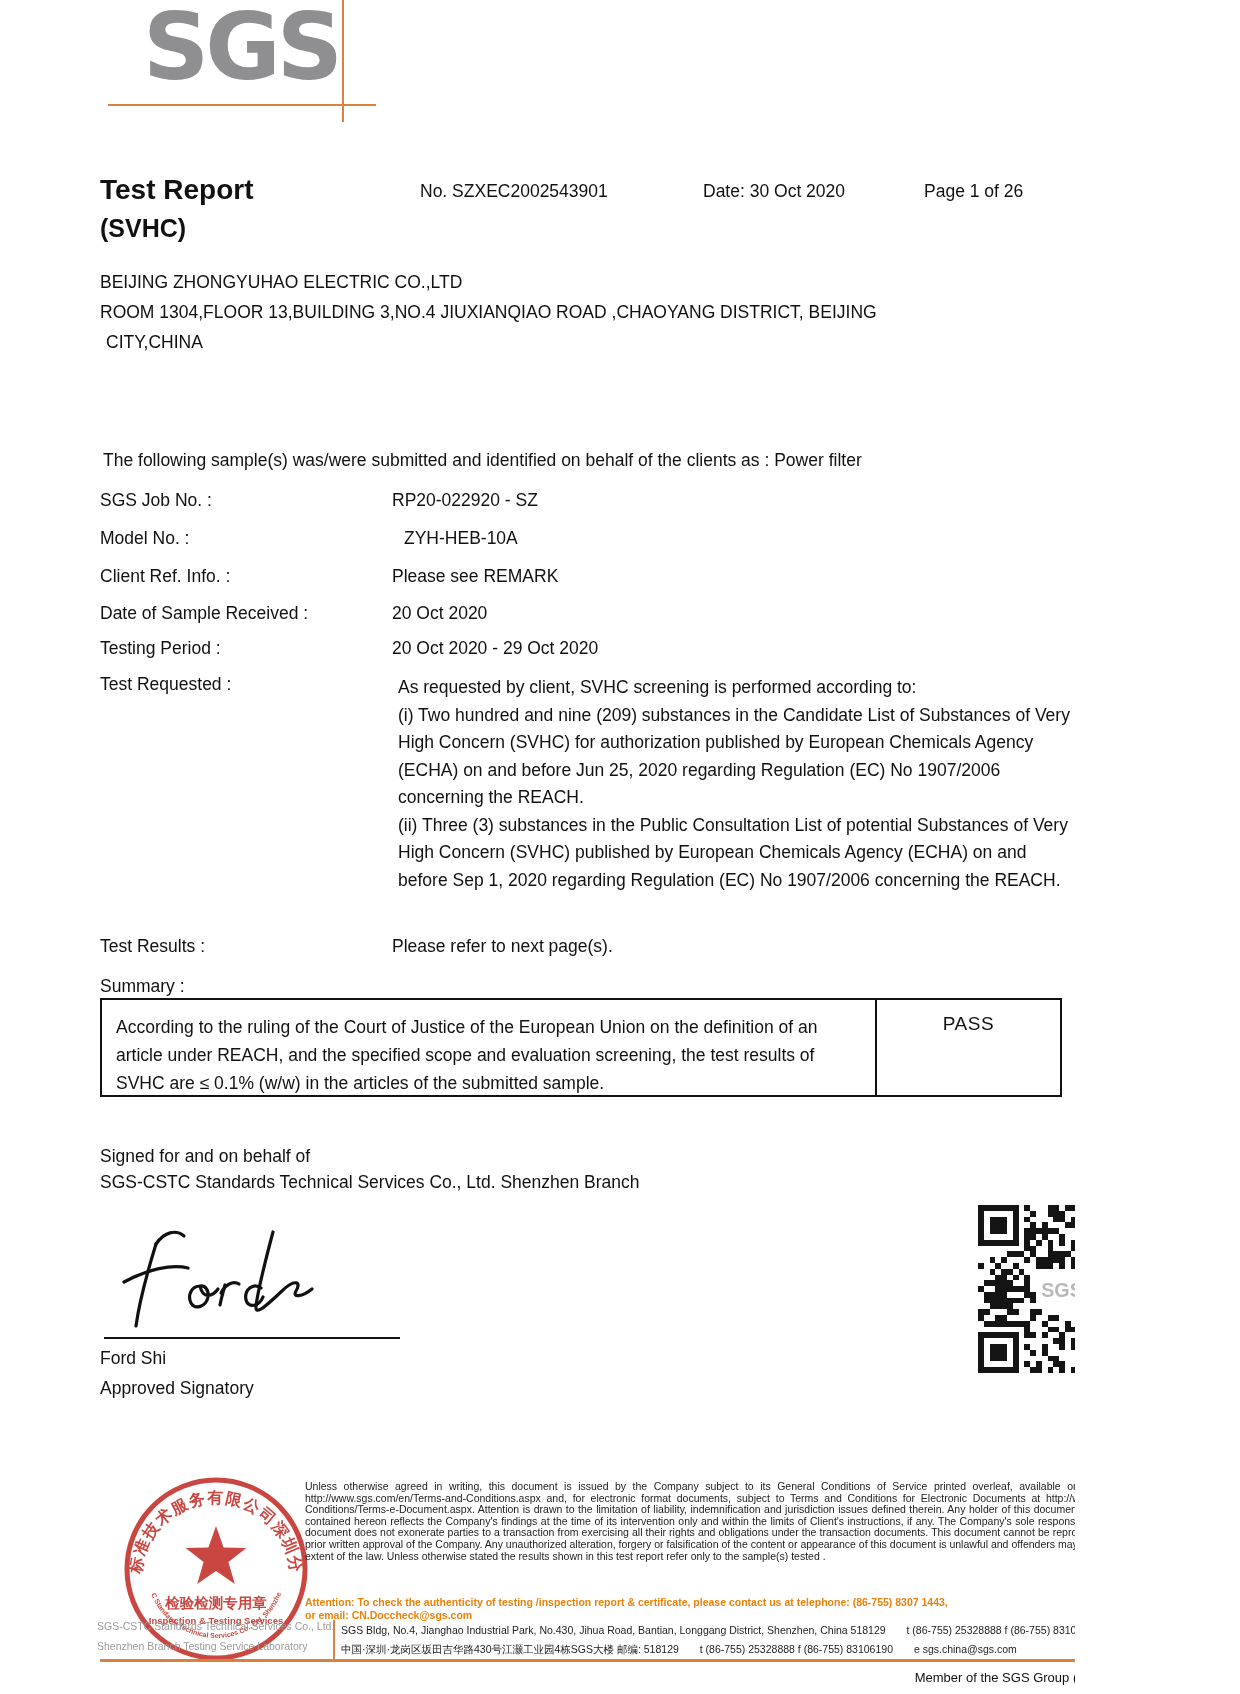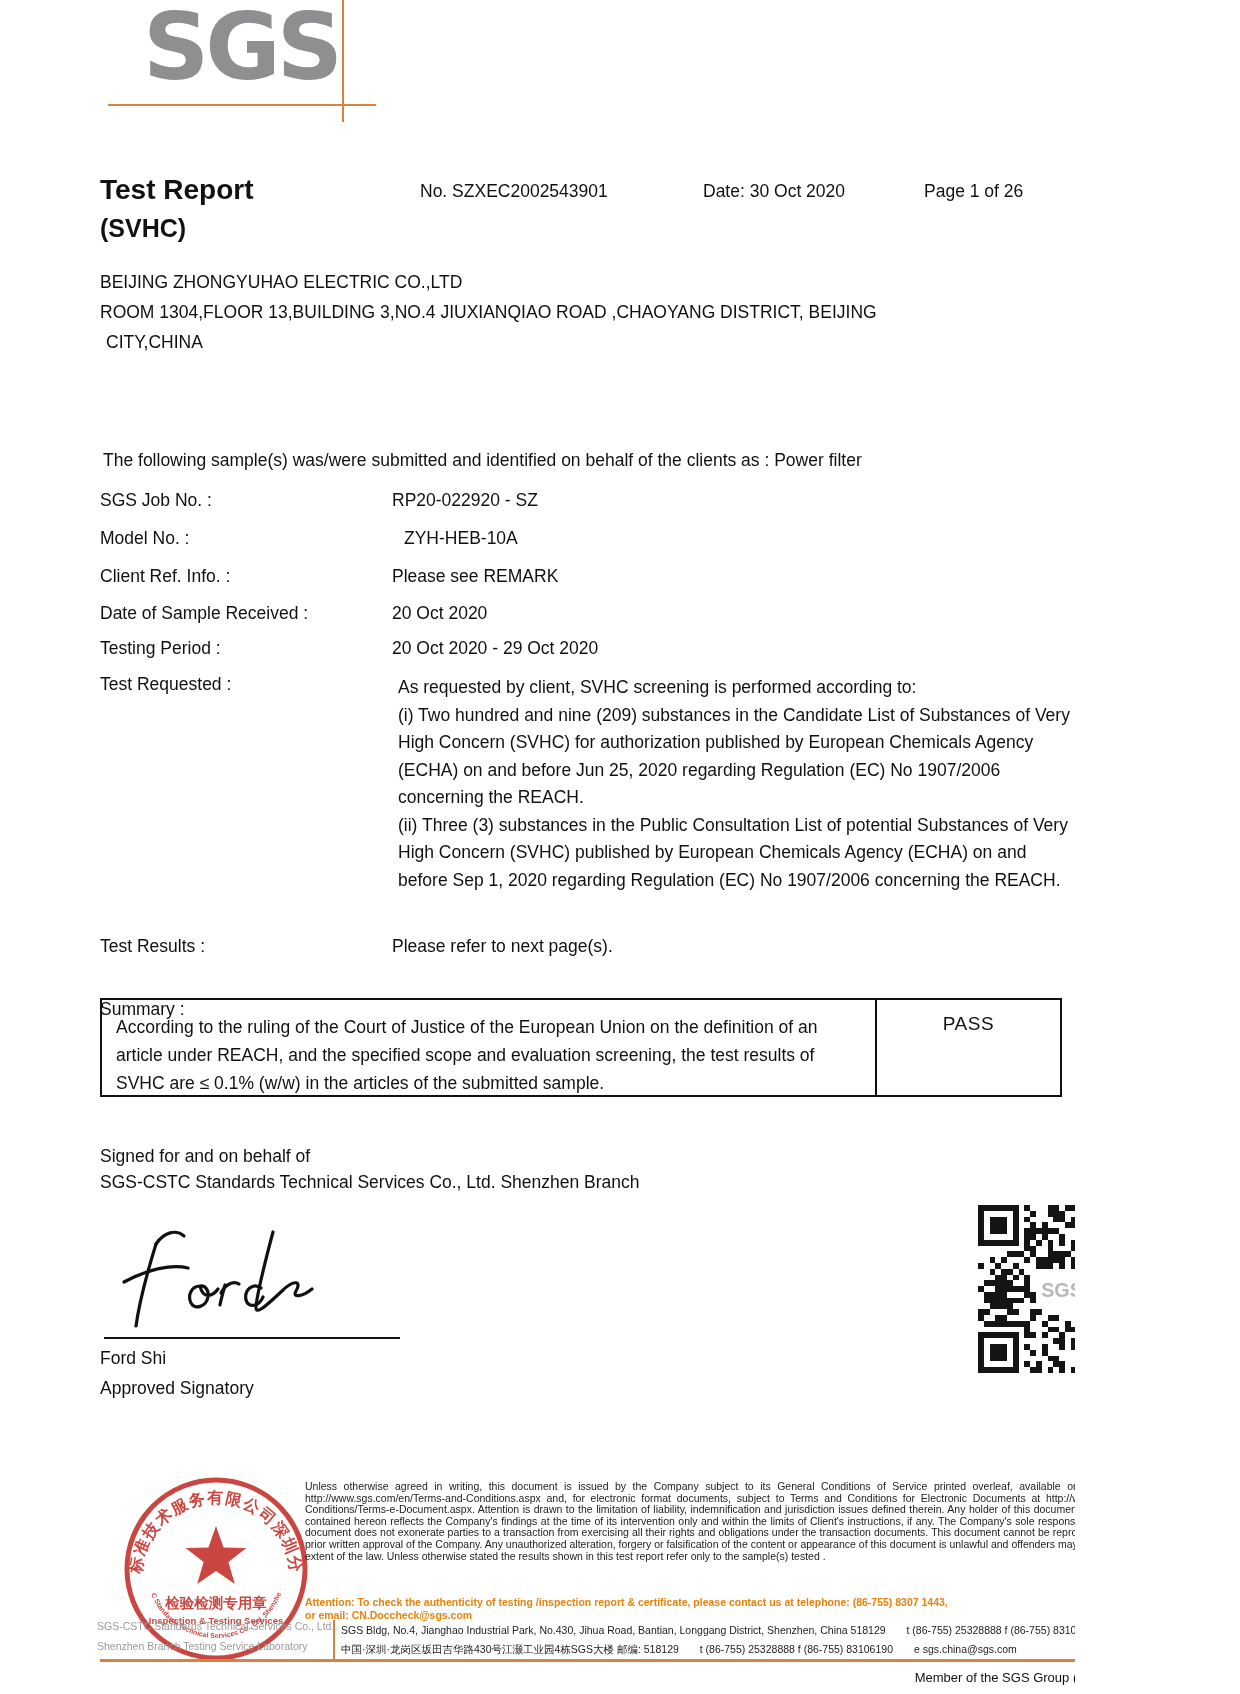--- a/index.html
+++ b/index.html
@@ -77,21 +77,21 @@
   <div class="abs lbl" style="left:100px;top:674px;">Test Requested :</div>
   <div class="abs para" style="left:398px;top:674px;">
     <p>As requested by client, SVHC screening is performed according to:</p>
     <p>(i) Two hundred and nine (209) substances in the Candidate List of Substances of Very High Concern (SVHC) for authorization published by European Chemicals Agency (ECHA) on and before Jun 25, 2020 regarding Regulation (EC) No 1907/2006 concerning the REACH.</p>
     <p>(ii) Three (3) substances in the Public Consultation List of potential Substances of Very High Concern (SVHC) published by European Chemicals Agency (ECHA) on and before Sep 1, 2020 regarding Regulation (EC) No 1907/2006 concerning the REACH.</p>
   </div>
 
   <div class="abs lbl" style="left:100px;top:936px;">Test Results :</div>
   <div class="abs val" style="left:392px;top:936px;">Please refer to next page(s).</div>
 
-  <div class="abs lbl" style="left:100px;top:999px;text-align:right;">Summary :</div>
+  <div class="abs lbl" style="left:100px;top:976px;text-align:right;">Summary :</div>
   <div class="abs sum-box" style="left:100px;top:998px;width:958px;height:95px;">
     <div class="sum-text">According to the ruling of the Court of Justice of the European Union on the definition of an article under REACH, and the specified scope and evaluation screening, the test results of SVHC are ≤ 0.1% (w/w) in the articles of the submitted sample.</div>
     <div class="sum-div" style="left:773px;"></div>
     <div class="pass">PASS</div>
   </div>
 
   <div class="abs t" style="left:100px;top:1146px;">Signed for and on behalf of</div>
   <div class="abs t" style="left:100px;top:1172px;">SGS-CSTC Standards Technical Services Co., Ltd. Shenzhen Branch</div>
 
   <div class="abs" style="left:112px;top:1222px;" aria-label="Ford">

